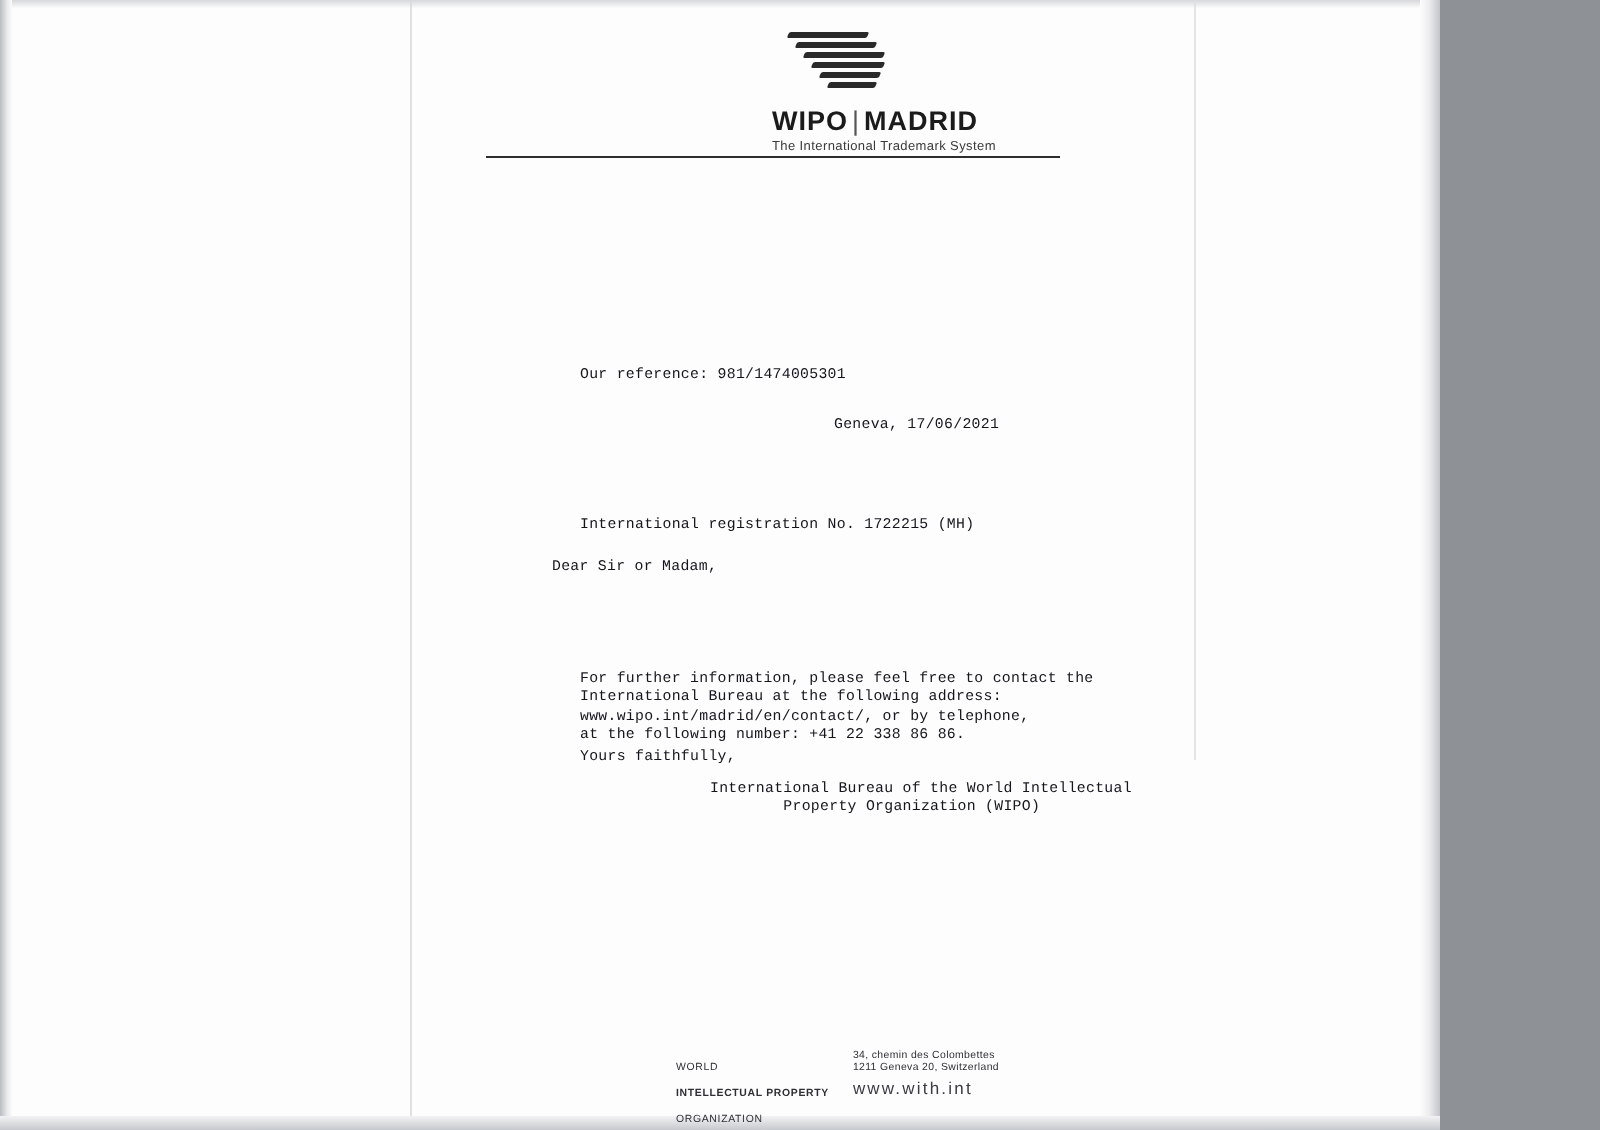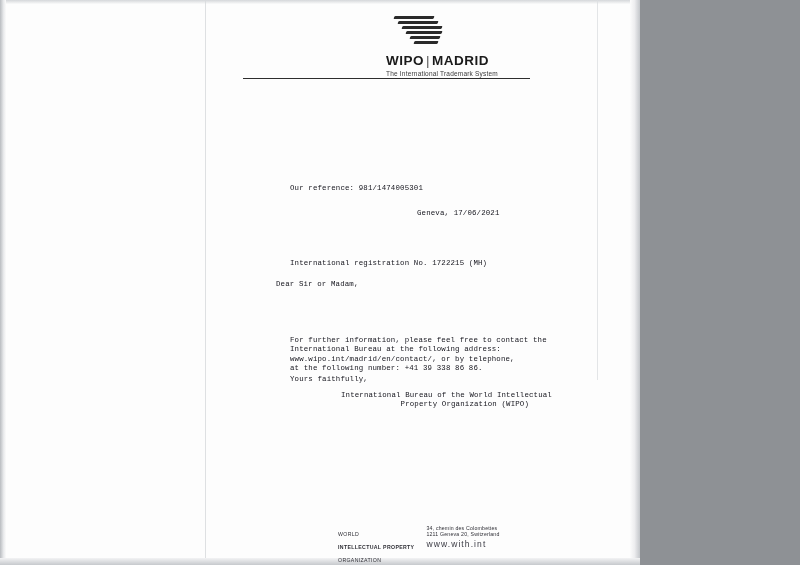--- a/index.html
+++ b/index.html
@@ -8,21 +8,21 @@
     background: #8e9195;
   }
   body {
     width: 800px;
     height: 565px;
     overflow: hidden;
     font-family: "Liberation Sans", sans-serif;
   }
   .page {
     position: relative;
-    width: 640px;
+    width: 720px;
     height: 565px;
     background: #fdfdfd;
     box-sizing: border-box;
     overflow: hidden;
     padding-left: 40px;
   }
   
   .scan-edge-left {
     position: absolute;
     left: 0; top: 0;
@@ -164,23 +164,22 @@
     left: 290px;
     top: 336px;
   }
   .closing {
     position: absolute;
     left: 290px;
     top: 375px;
   }
   .signature {
     position: absolute;
-    left: 341px;
+    left: 355px;
     top: 391px;
-    text-align: center;
   }
 
   
   .footer {
     position: absolute;
     left: 338px;
     top: 525px;
     display: flex;
     align-items: flex-start;
     gap: 12px;
@@ -239,21 +238,21 @@
 
   <div class="rule"></div>
 
   <div class="mono ourref">Our reference: 981/1474005301</div>
   <div class="mono place-date">Geneva, 17/06/2021</div>
   <div class="mono intreg">International registration No. 1722215 (MH)</div>
   <div class="mono salutation">Dear Sir or Madam,</div>
   <div class="mono para2">For further information, please feel free to contact the
 International Bureau at the following address:
 www.wipo.int/madrid/en/contact/, or by telephone,
-at the following number: +41 39 338 86 86.</div>
+at the following number: +41 22 338 86 86.</div>
   <div class="mono closing">Yours faithfully,</div>
   <div class="mono signature">International Bureau of the World Intellectual
         Property Organization (WIPO)</div>
 
   <div class="footer">
     <div class="footer-org">
       <div>WORLD</div>
       <div class="strong">INTELLECTUAL PROPERTY</div>
       <div>ORGANIZATION</div>
     </div>

